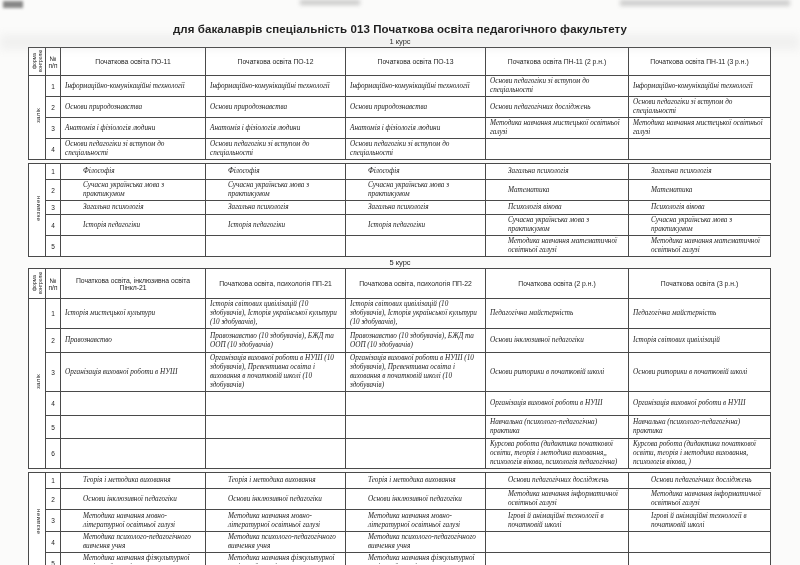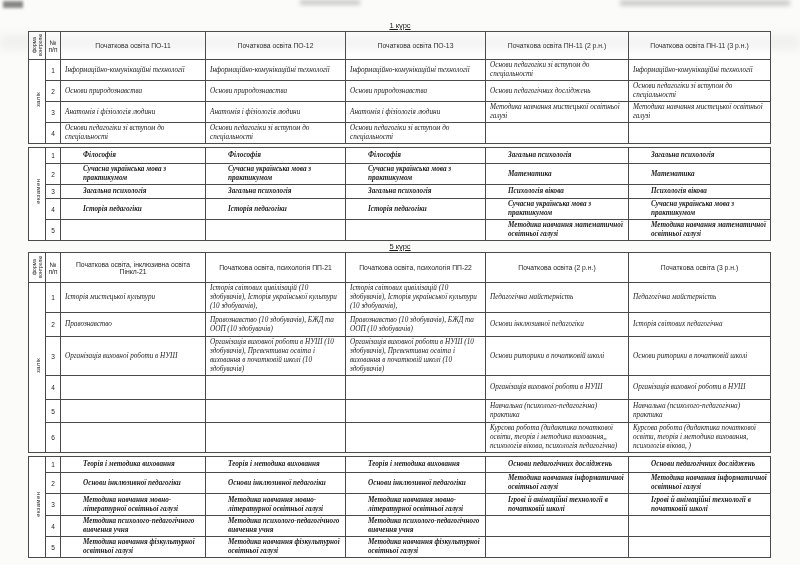--- a/index.html
+++ b/index.html
@@ -2,45 +2,46 @@
 <html><head>
 <meta charset="utf-8">
 <style>
   html,body{margin:0;padding:0;}
   body{width:800px;height:565px;background:#fbfbfa;overflow:hidden;
        font-family:"Liberation Sans",sans-serif;color:#1e1e1e;position:relative;}
   .artifact{position:absolute;pointer-events:none;}
   .titles{text-align:center;padding-top:20px;line-height:1.15;}
   .t1{font-size:9.5px;font-weight:bold;letter-spacing:.1px;}
   .t2{font-size:11.5px;font-weight:bold;margin-top:3px;letter-spacing:.1px;}
-  .course-label{text-align:center;font-size:7.5px;margin:1px 0 1px;text-decoration:underline;}
+  .course-label{text-align:center;font-size:7.5px;margin:1px 0 1px;}
   table{border-collapse:collapse;table-layout:fixed;margin-left:28px;width:742px;background:#fff;}
   .tbl-gap{height:3px;}
   td,th{border:1px solid #4a4a4a;padding:1px 3px;vertical-align:middle;overflow:hidden;}
   th{font-size:6.8px;font-weight:normal;text-align:center;padding:1px 2px;}
   td.subj{font-family:"Liberation Serif",serif;font-style:italic;font-size:7.2px;
           line-height:1.25;color:#222;padding:1px 3px 1px 4px;}
-  table.ekz td.subj{font-weight:bold;padding-left:22px;}
+  table.ekz td.subj{font-weight:normal;padding-left:22px;}
   td.num,th.num{font-size:6.5px;text-align:center;padding:0;}
   td.form,th.form{padding:0;text-align:center;}
   .vert{writing-mode:vertical-rl;transform:rotate(180deg);white-space:nowrap;
         font-size:6.2px;letter-spacing:.2px;display:inline-block;}
   .vertw{writing-mode:vertical-rl;transform:rotate(180deg);font-size:5px;
          line-height:1.25;display:inline-block;max-height:26px;letter-spacing:0;}
   .vertw2{max-height:28px;}
 </style>
 </head>
 <body>
 
 <div class="artifact" style="left:3px;top:1px;width:20px;height:7px;background:#2a2a2a;filter:blur(1.5px);opacity:.55;"></div>
 <div class="artifact" style="left:300px;top:0;width:60px;height:5px;background:#555;filter:blur(2px);opacity:.3;"></div>
 <div class="artifact" style="left:620px;top:0;width:170px;height:6px;background:#666;filter:blur(2px);opacity:.3;"></div>
 <div class="artifact" style="left:0;top:34px;width:800px;height:16px;background:#9a9a9a;filter:blur(4px);opacity:.10;"></div>
 
 <div class="titles">
+  <div class="t2">для бакалаврів спеціальність 013  Початкова освіта   педагогічного факультету</div>
 </div>
 
 <div class="course-label">1 курс</div>
 
 <table>
   <colgroup>
       <col style="width:17px">
       <col style="width:15px">
       <col style="width:145px">
       <col style="width:140px">
@@ -181,21 +182,21 @@
     <td class="subj">Історія світових цивілізацій  (10 здобувачів), Історія української культури (10 здобувачів),</td>
     <td class="subj">Педагогічна майстерність</td>
     <td class="subj">Педагогічна майстерність</td>
   </tr>
   <tr style="height:24px">
     <td class="num">2</td>
     <td class="subj">Правознавство</td>
     <td class="subj">Правознавство (10 здобувачів), БЖД та ООП  (10 здобувачів)</td>
     <td class="subj">Правознавство (10 здобувачів), БЖД та ООП  (10 здобувачів)</td>
     <td class="subj">Основи інклюзивної педагогіки</td>
-    <td class="subj">Історія світових педагогічна</td>
+    <td class="subj">Історія світових цивілізацій</td>
   </tr>
   <tr style="height:35px">
     <td class="num">3</td>
     <td class="subj">Організація виховної роботи в НУШ</td>
     <td class="subj">Організація виховної роботи в НУШ (10 здобувачів), Превентивна освіта і виховання в початковій школі (10 здобувачів)</td>
     <td class="subj">Організація виховної роботи в НУШ (10 здобувачів), Превентивна освіта і виховання в початковій школі (10 здобувачів)</td>
     <td class="subj">Основи риторики в початковій школі</td>
     <td class="subj">Основи риторики в початковій школі</td>
   </tr>
   <tr style="height:24px">

